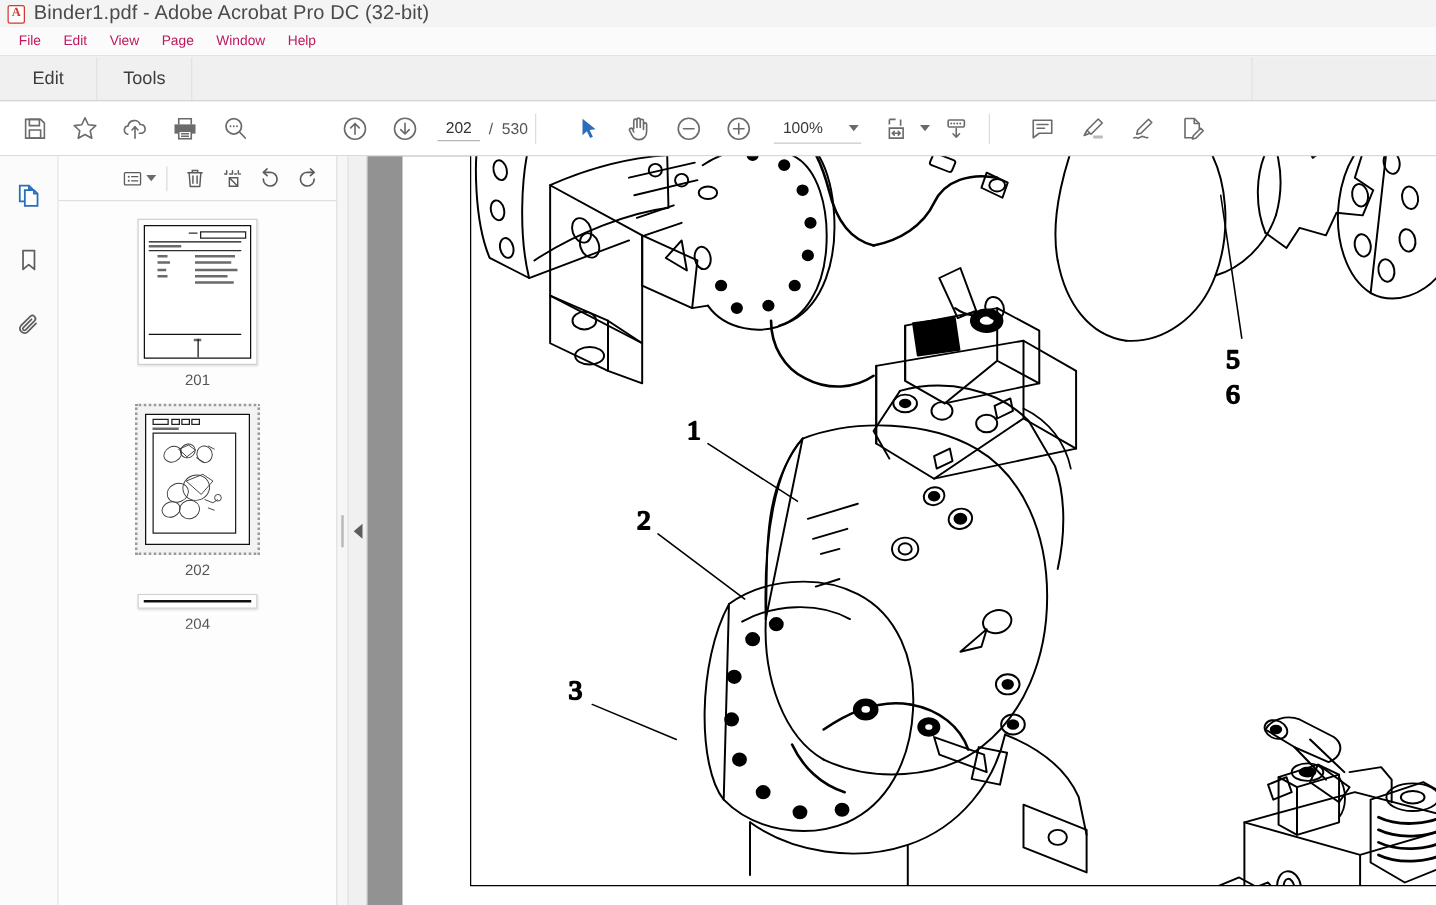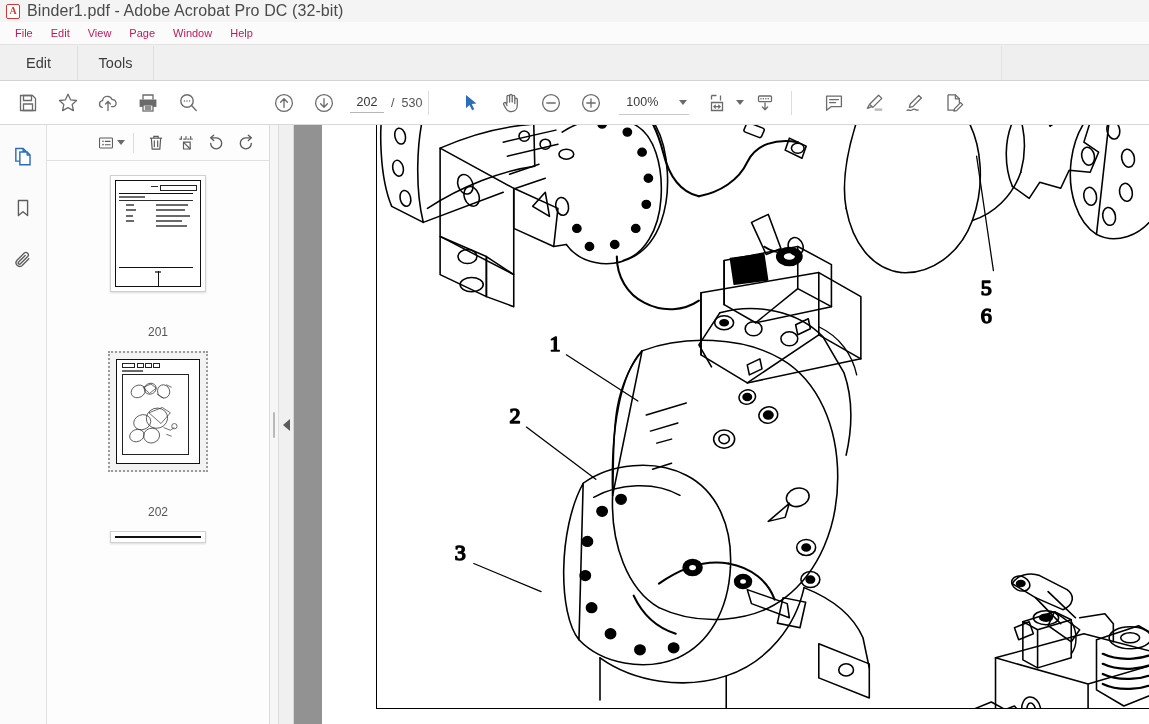--- a/index.html
+++ b/index.html
@@ -109,21 +109,21 @@
   }
   .thumb-title { font-size: 14.5px; color: #3b3b3b; }
   .thumb-close { font-size: 16px; color: #444; cursor: pointer; line-height: 1; }
   .thumb-tools {
     height: 36px; display: flex; align-items: center; gap: 2px;
     padding-left: 50px; border-bottom: 1px solid #e0e0e0;
   }
   .ttb { width: 28px; height: 28px; display:flex;align-items:center;justify-content:center;cursor:pointer;color:#5a5a5a;}
   .ttb-sep { width: 1px; height: 20px; background: #dcdcdc; margin: 0 6px; }
   .thumb-list { flex: 1; overflow: hidden; padding-top: 14px; }
-  .thumb-item { display: flex; flex-direction: column; align-items: center; margin-bottom: 12px; gap: 28px; }
+  .thumb-item { display: flex; flex-direction: column; align-items: center; margin-bottom: 12px; }
   .thumb-frame {
     width: 96px; height: 117px; background: #fff; border: 1px solid #d0d0d0;
     padding: 4px; box-shadow: 0 1px 2px rgba(0,0,0,.14); cursor: pointer; position: relative;
   }
   .thumb-item.selected .thumb-frame {
     border: 2px dotted #9a9a9a; background: #f3f3f3; padding: 6px;
     box-shadow: none; width: 100px; height: 121px;
   }
   .thumb-inner { width: 100%; height: 100%; background: #fff; border: 1px solid #111; position: relative; overflow: hidden; }
   .thumb-label { font-size: 12px; color: #555; margin-top: 5px; }

